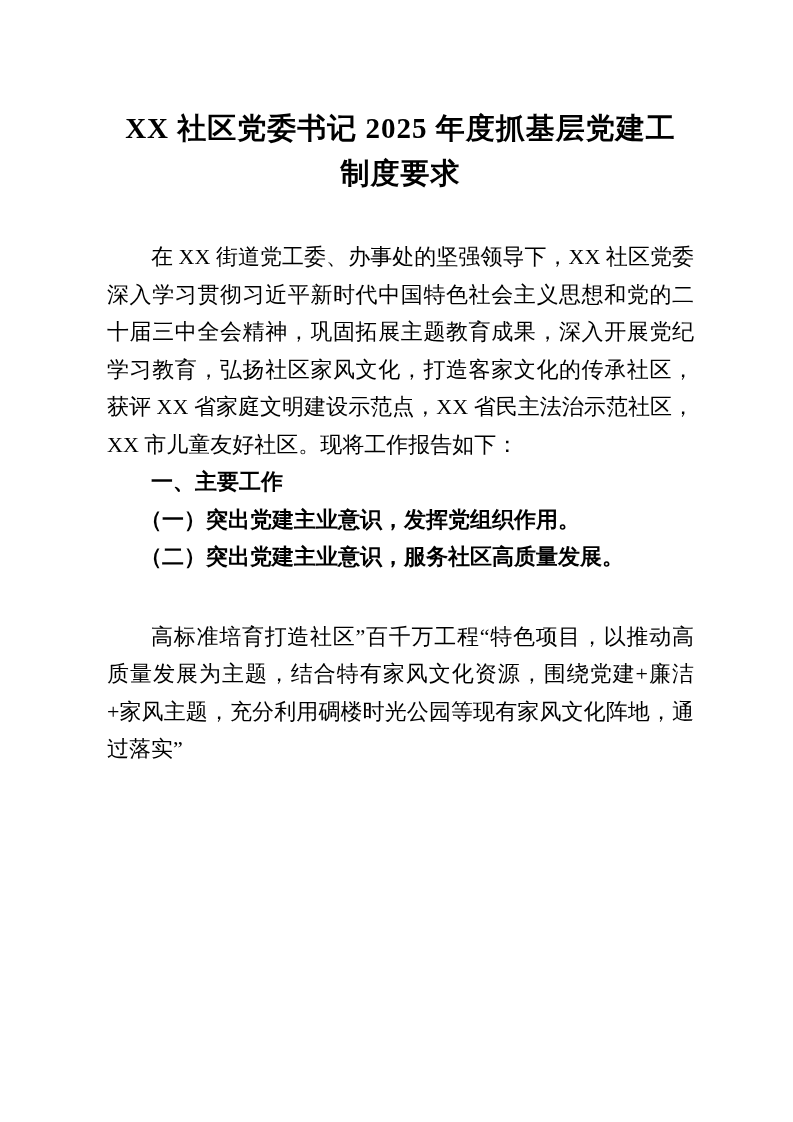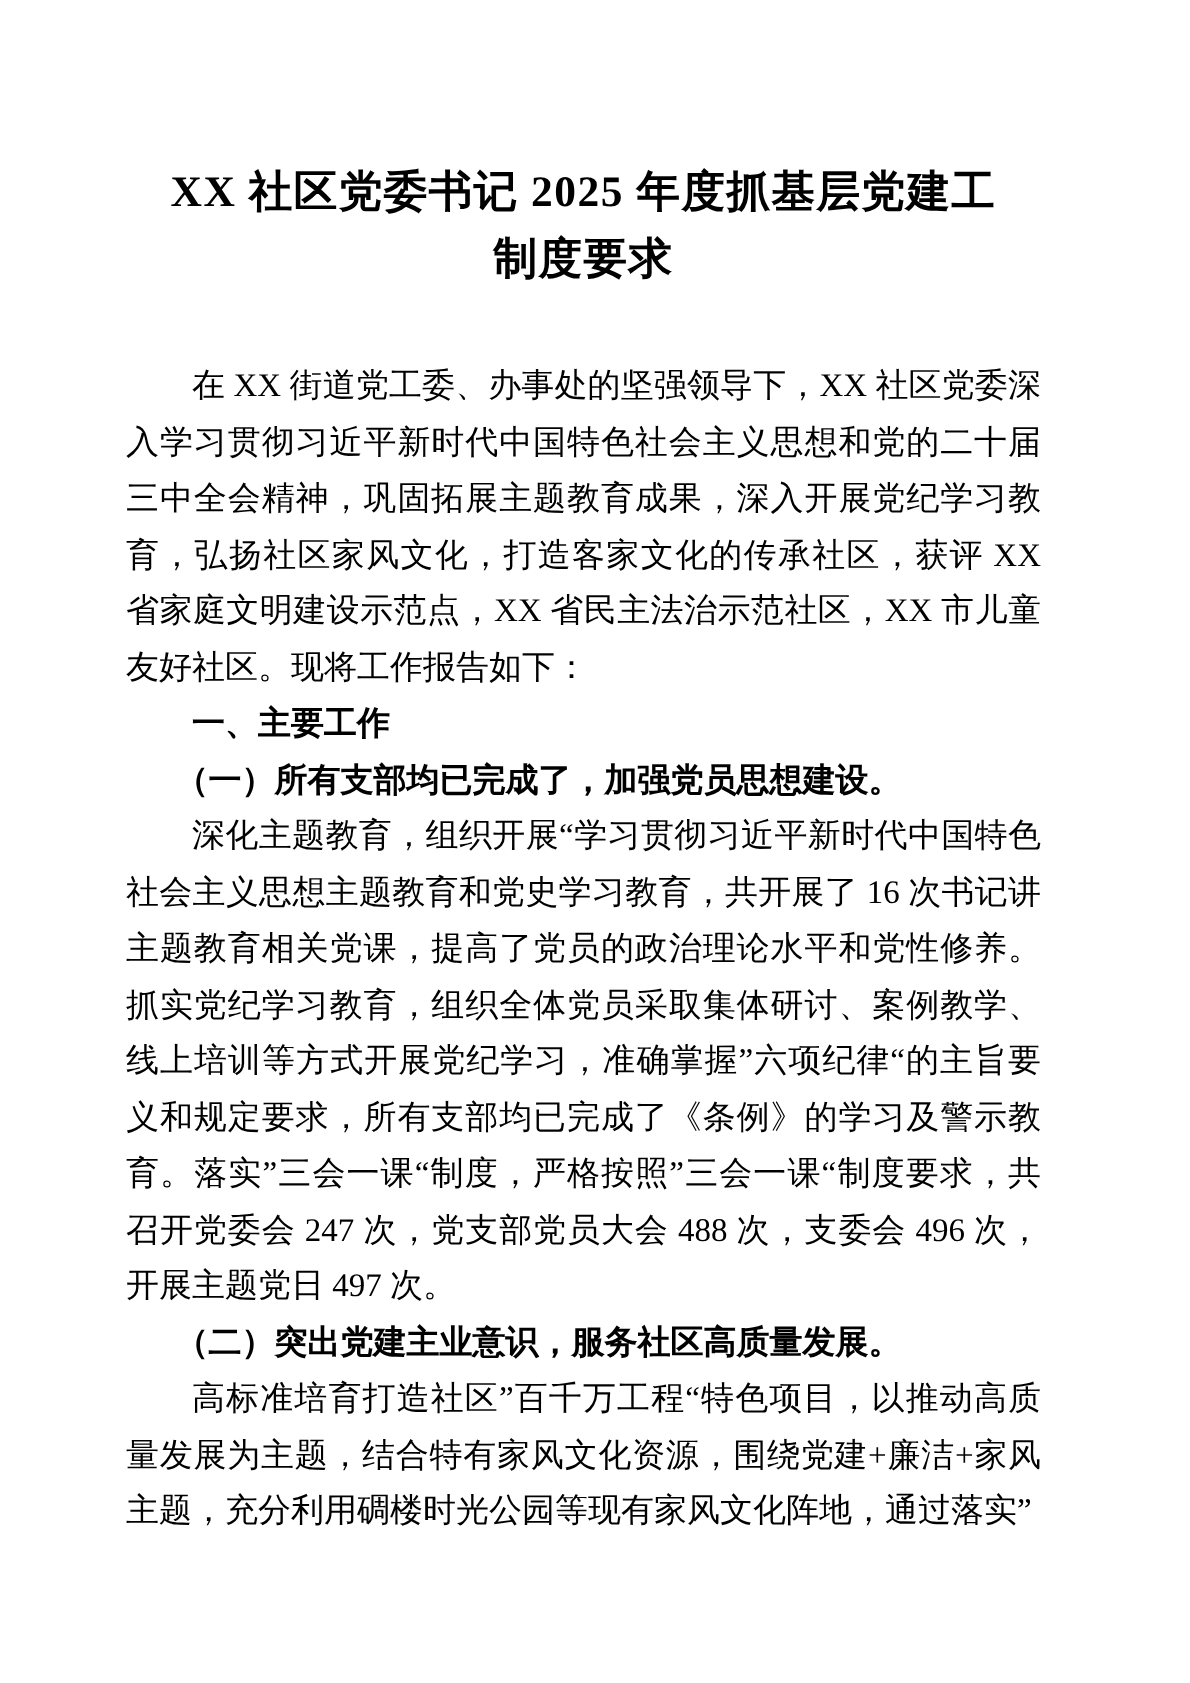--- a/index.html
+++ b/index.html
@@ -7,21 +7,21 @@
     padding: 0;
     background: #ffffff;
   }
   .page {
     position: relative;
     width: 793px;
     height: 1122px;
     margin: 0 auto;
     background: #ffffff;
     box-sizing: border-box;
-    padding: 106px 99px 0 84px;
+    padding: 106px 99px 0 107px;
     color: #000000;
     overflow: hidden;
   }
   .doc-title {
     margin: 0 0 42px 0;
     font-family: "Liberation Serif", "DejaVu Serif", serif;
     font-size: 29px;
     font-weight: bold;
     line-height: 45px;
     text-align: center;
@@ -30,20 +30,21 @@
   .para, .h1, .h2 {
     margin: 0;
     font-size: 22px;
     line-height: 37.5px;
     text-align: justify;
   }
   .para {
     font-family: "Liberation Serif", "DejaVu Serif", serif;
     text-indent: 2em;
     font-weight: normal;
+    margin-top: 42px;
   }
   .h1 {
     font-family: "Liberation Sans", "DejaVu Sans", sans-serif;
     text-indent: 2em;
     font-weight: bold;
   }
   .h2 {
     font-family: "Liberation Serif", "DejaVu Serif", serif;
     text-indent: 1.5em;
     font-weight: bold;
@@ -53,21 +54,20 @@
 <body>
 
 <div class="page">
 
   <h1 class="doc-title"><span>XX 社区党委书记 2025 年度抓基层党建工</span><br><span>制度要求</span></h1>
 
   <p class="para">在 XX 街道党工委、办事处的坚强领导下，XX 社区党委深入学习贯彻习近平新时代中国特色社会主义思想和党的二十届三中全会精神，巩固拓展主题教育成果，深入开展党纪学习教育，弘扬社区家风文化，打造客家文化的传承社区，获评 XX 省家庭文明建设示范点，XX 省民主法治示范社区，XX 市儿童友好社区。现将工作报告如下：</p>
 
   <p class="h1">一、主要工作</p>
 
-  <p class="h2">（一）所有支部均已完成了，加强党员思想建设。</p>
+  <p class="h2">（一）突出党建主业意识，发挥党组织作用。</p>
 
-  <p class="para">深化主题教育，组织开展“学习贯彻习近平新时代中国特色社会主义思想主题教育和党史学习教育，共开展了 16 次书记讲主题教育相关党课，提高了党员的政治理论水平和党性修养。抓实党纪学习教育，组织全体党员采取集体研讨、案例教学、线上培训等方式开展党纪学习，准确掌握”六项纪律“的主旨要义和规定要求，所有支部均已完成了《条例》的学习及警示教育。落实”三会一课“制度，严格按照”三会一课“制度要求，共召开党委会 247 次，党支部党员大会 488 次，支委会 496 次，开展主题党日 497 次。</p>
 
   <p class="h2">（二）突出党建主业意识，服务社区高质量发展。</p>
 
   <p class="para">高标准培育打造社区”百千万工程“特色项目，以推动高质量发展为主题，结合特有家风文化资源，围绕党建+廉洁+家风主题，充分利用碉楼时光公园等现有家风文化阵地，通过落实”</p>
 
 </div>
 
 </body></html>

